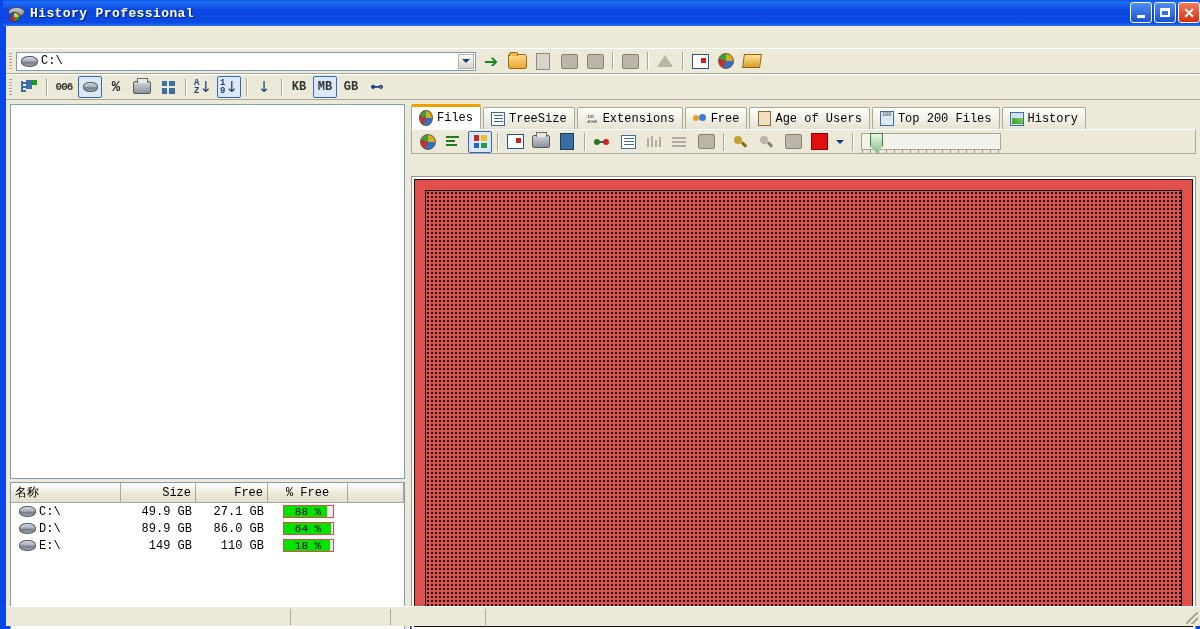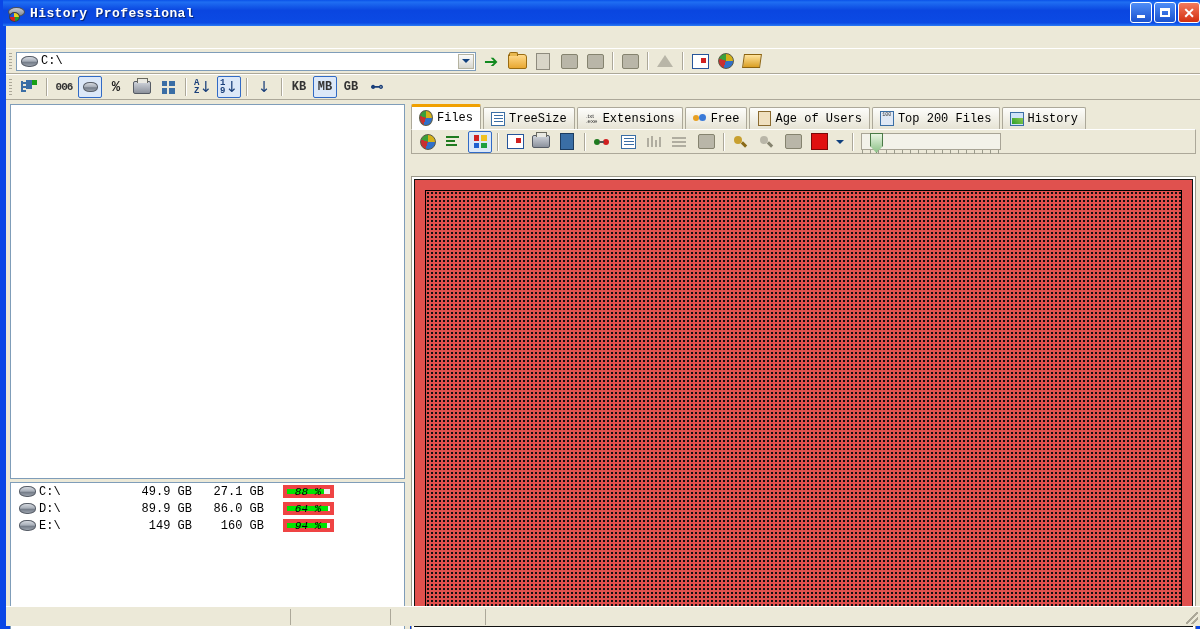--- a/index.html
+++ b/index.html
@@ -164,21 +164,21 @@
   }
   .lv-th{
     border-right:1px solid #ACA899;box-sizing:border-box;display:flex;align-items:center;
     font-size:12px;color:#000;padding:0 4px;background:linear-gradient(to bottom,#ffffff 0%,#ECE9D8 55%,#E2DFCF 100%);
   }
   .lv-th.r{justify-content:flex-end;}
   .lv-row{display:flex;height:17px;align-items:center;font-size:12px;}
   .lv-td{box-sizing:border-box;display:flex;align-items:center;padding:0 4px;}
   .lv-td.r{justify-content:flex-end;}
   .bar-track{
-    width:51px;height:13px;background:#EFEFEF;border:4px solid #ef4444;box-sizing:border-box;position:relative;font-style:italic;
+    width:51px;height:13px;background:#EFEFEF;border:1px solid #ef4444;box-sizing:border-box;position:relative;
   }
   .bar-fill{position:absolute;left:0;top:0;bottom:0;background:#00E400;}
   .bar-text{
     position:absolute;left:0;right:0;top:0;bottom:0;display:flex;align-items:center;justify-content:center;
     font-size:11px;color:#000;
   }
   
   .pane-right{
     position:absolute;left:405px;top:78px;width:785px;height:526px;
   }
@@ -397,20 +397,27 @@
           <span class="ic-plug">⊷</span>
         </div>
     </div>
 
     <div class="pane-left">
       <span></span>
     </div>
     <div class="hsplit"></div>
 
     <div class="pane-left-list">
+      <div class="lv-head">
+        <div class="lv-th" style="width:110px;">名称</div>
+        <div class="lv-th r" style="width:75px;">Size</div>
+        <div class="lv-th r" style="width:72px;">Free</div>
+        <div class="lv-th" style="width:80px;justify-content:center;">% Free</div>
+        <div class="lv-th" style="width:56px;"></div>
+      </div>
 
       <div class="lv-row">
         <div class="lv-td" style="width:110px;">
           <span class="drv-ico"></span>
           <span>C:\</span>
         </div>
         <div class="lv-td r" style="width:75px;">49.9 GB</div>
         <div class="lv-td r" style="width:72px;">27.1 GB</div>
         <div class="lv-td" style="width:80px;justify-content:center;">
           <div class="bar-track">
@@ -436,25 +443,25 @@
         </div>
         <div class="lv-td" style="width:56px;"></div>
       </div>
 
       <div class="lv-row">
         <div class="lv-td" style="width:110px;">
           <span class="drv-ico"></span>
           <span>E:\</span>
         </div>
         <div class="lv-td r" style="width:75px;">149 GB</div>
-        <div class="lv-td r" style="width:72px;">160 GB</div>
+        <div class="lv-td r" style="width:72px;">110 GB</div>
         <div class="lv-td" style="width:80px;justify-content:center;">
           <div class="bar-track">
             <div class="bar-fill" style="width:94%;"></div>
-            <div class="bar-text">94 %</div>
+            <div class="bar-text">18 %</div>
           </div>
         </div>
         <div class="lv-td" style="width:56px;"></div>
       </div>
     </div>
 
     <div class="vsplit"></div>
 
     <div class="pane-right">
 

